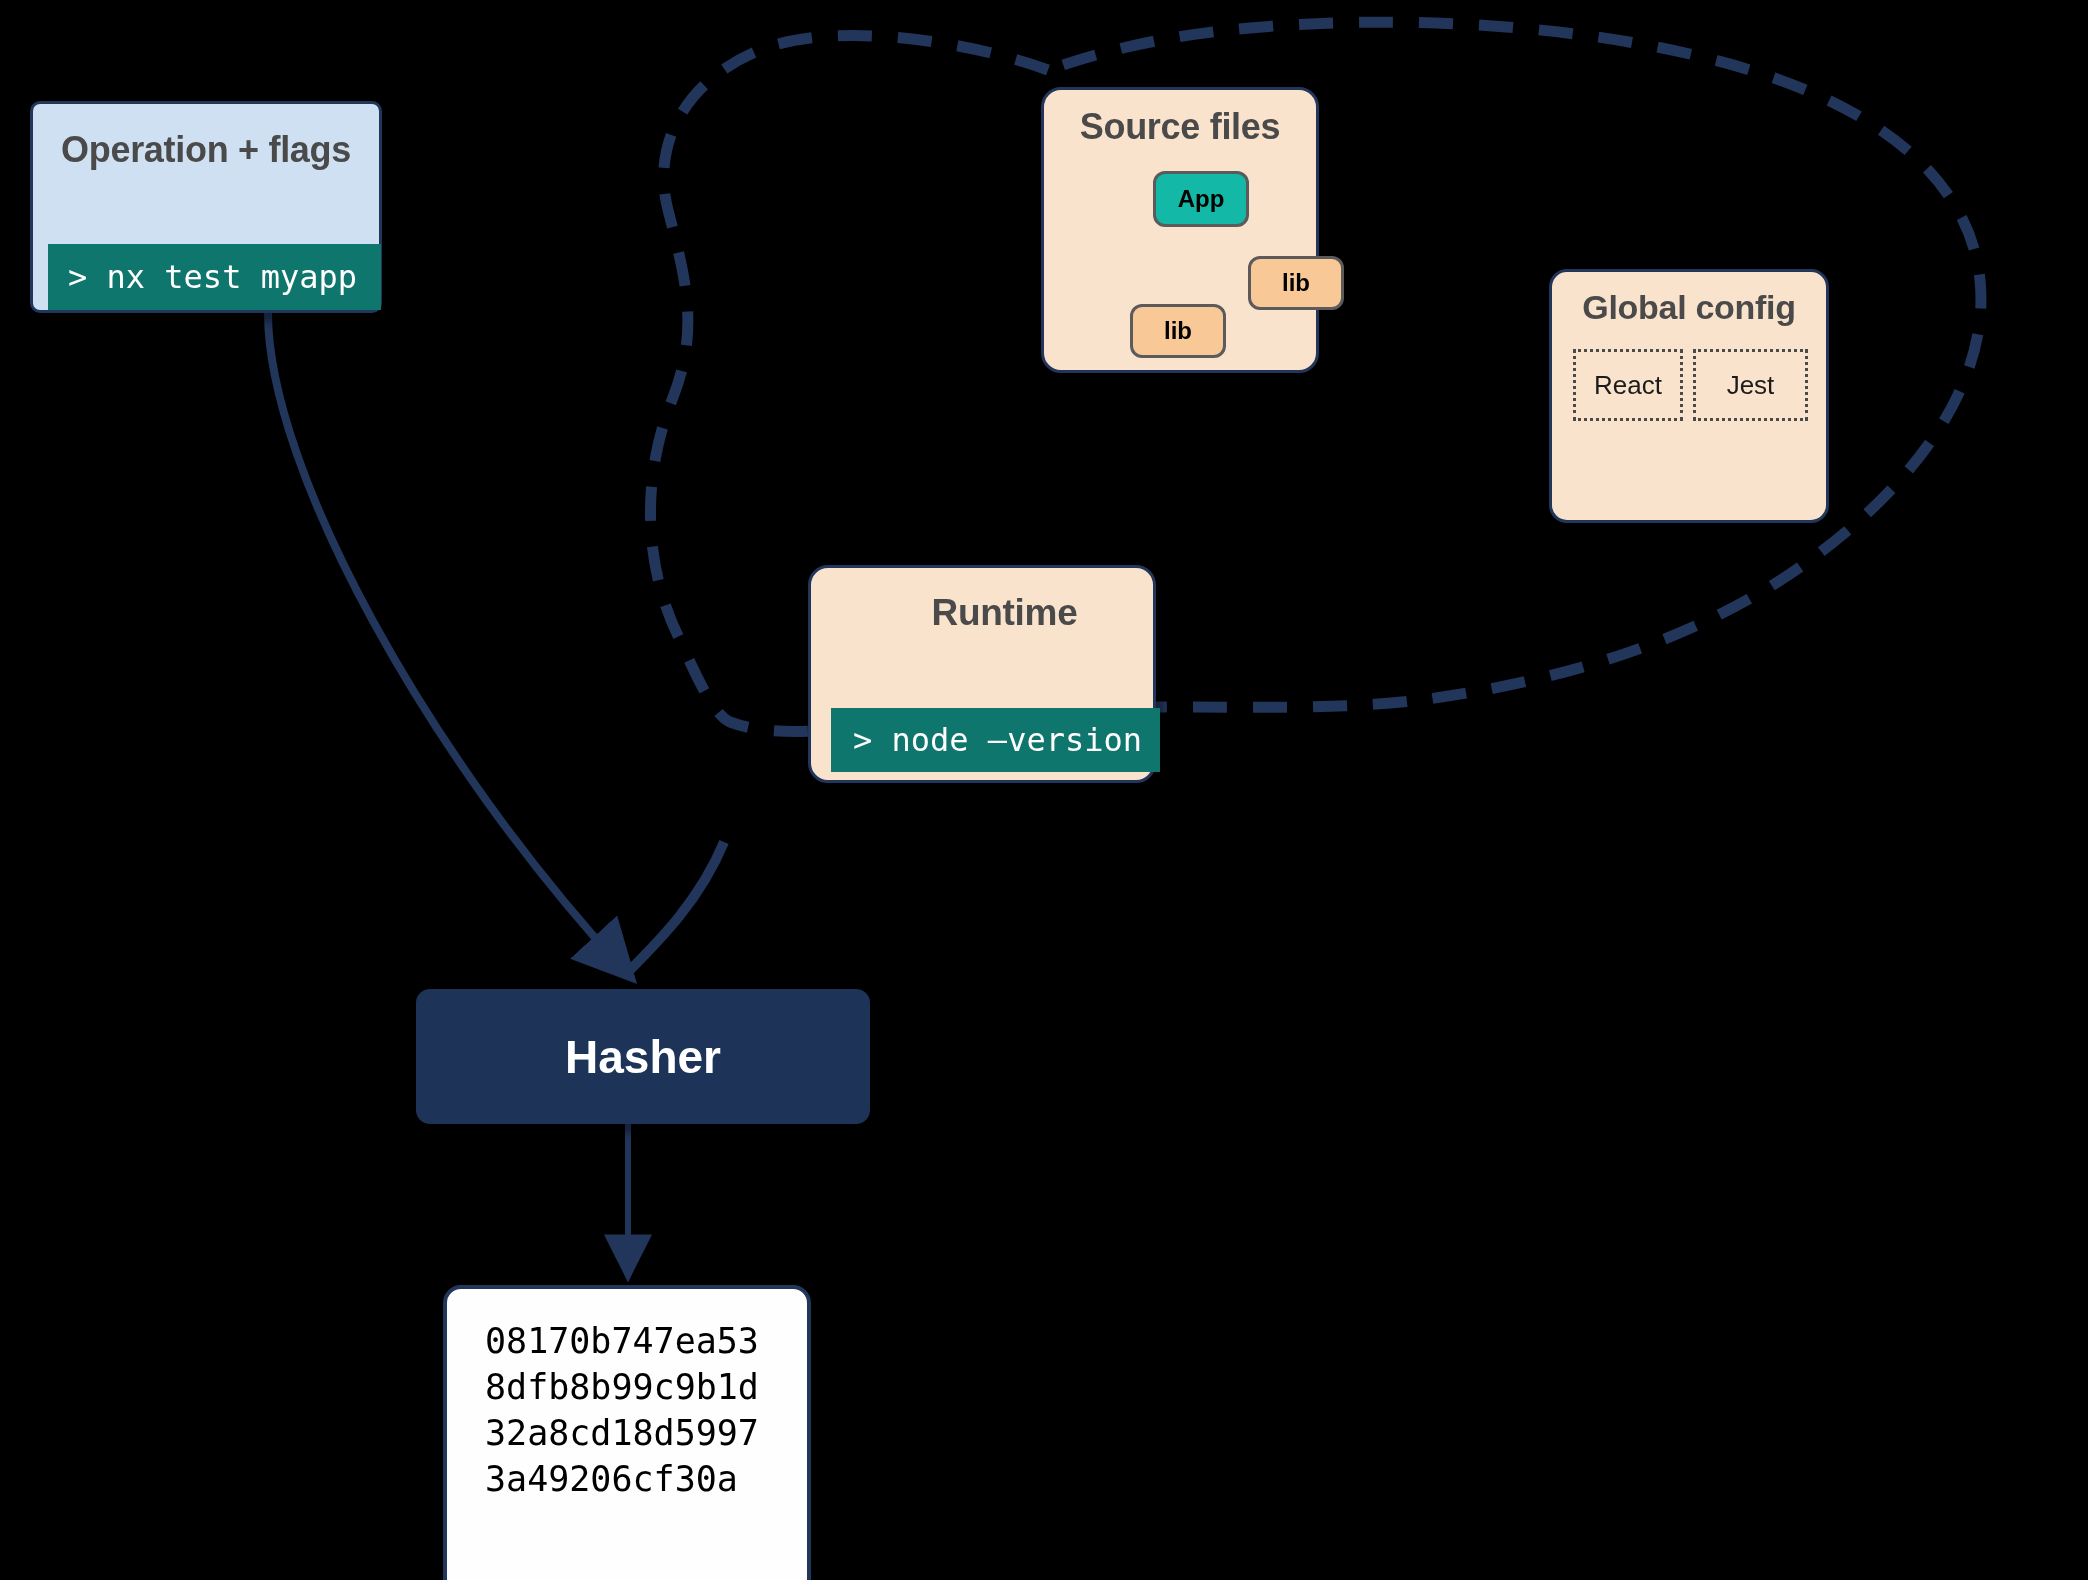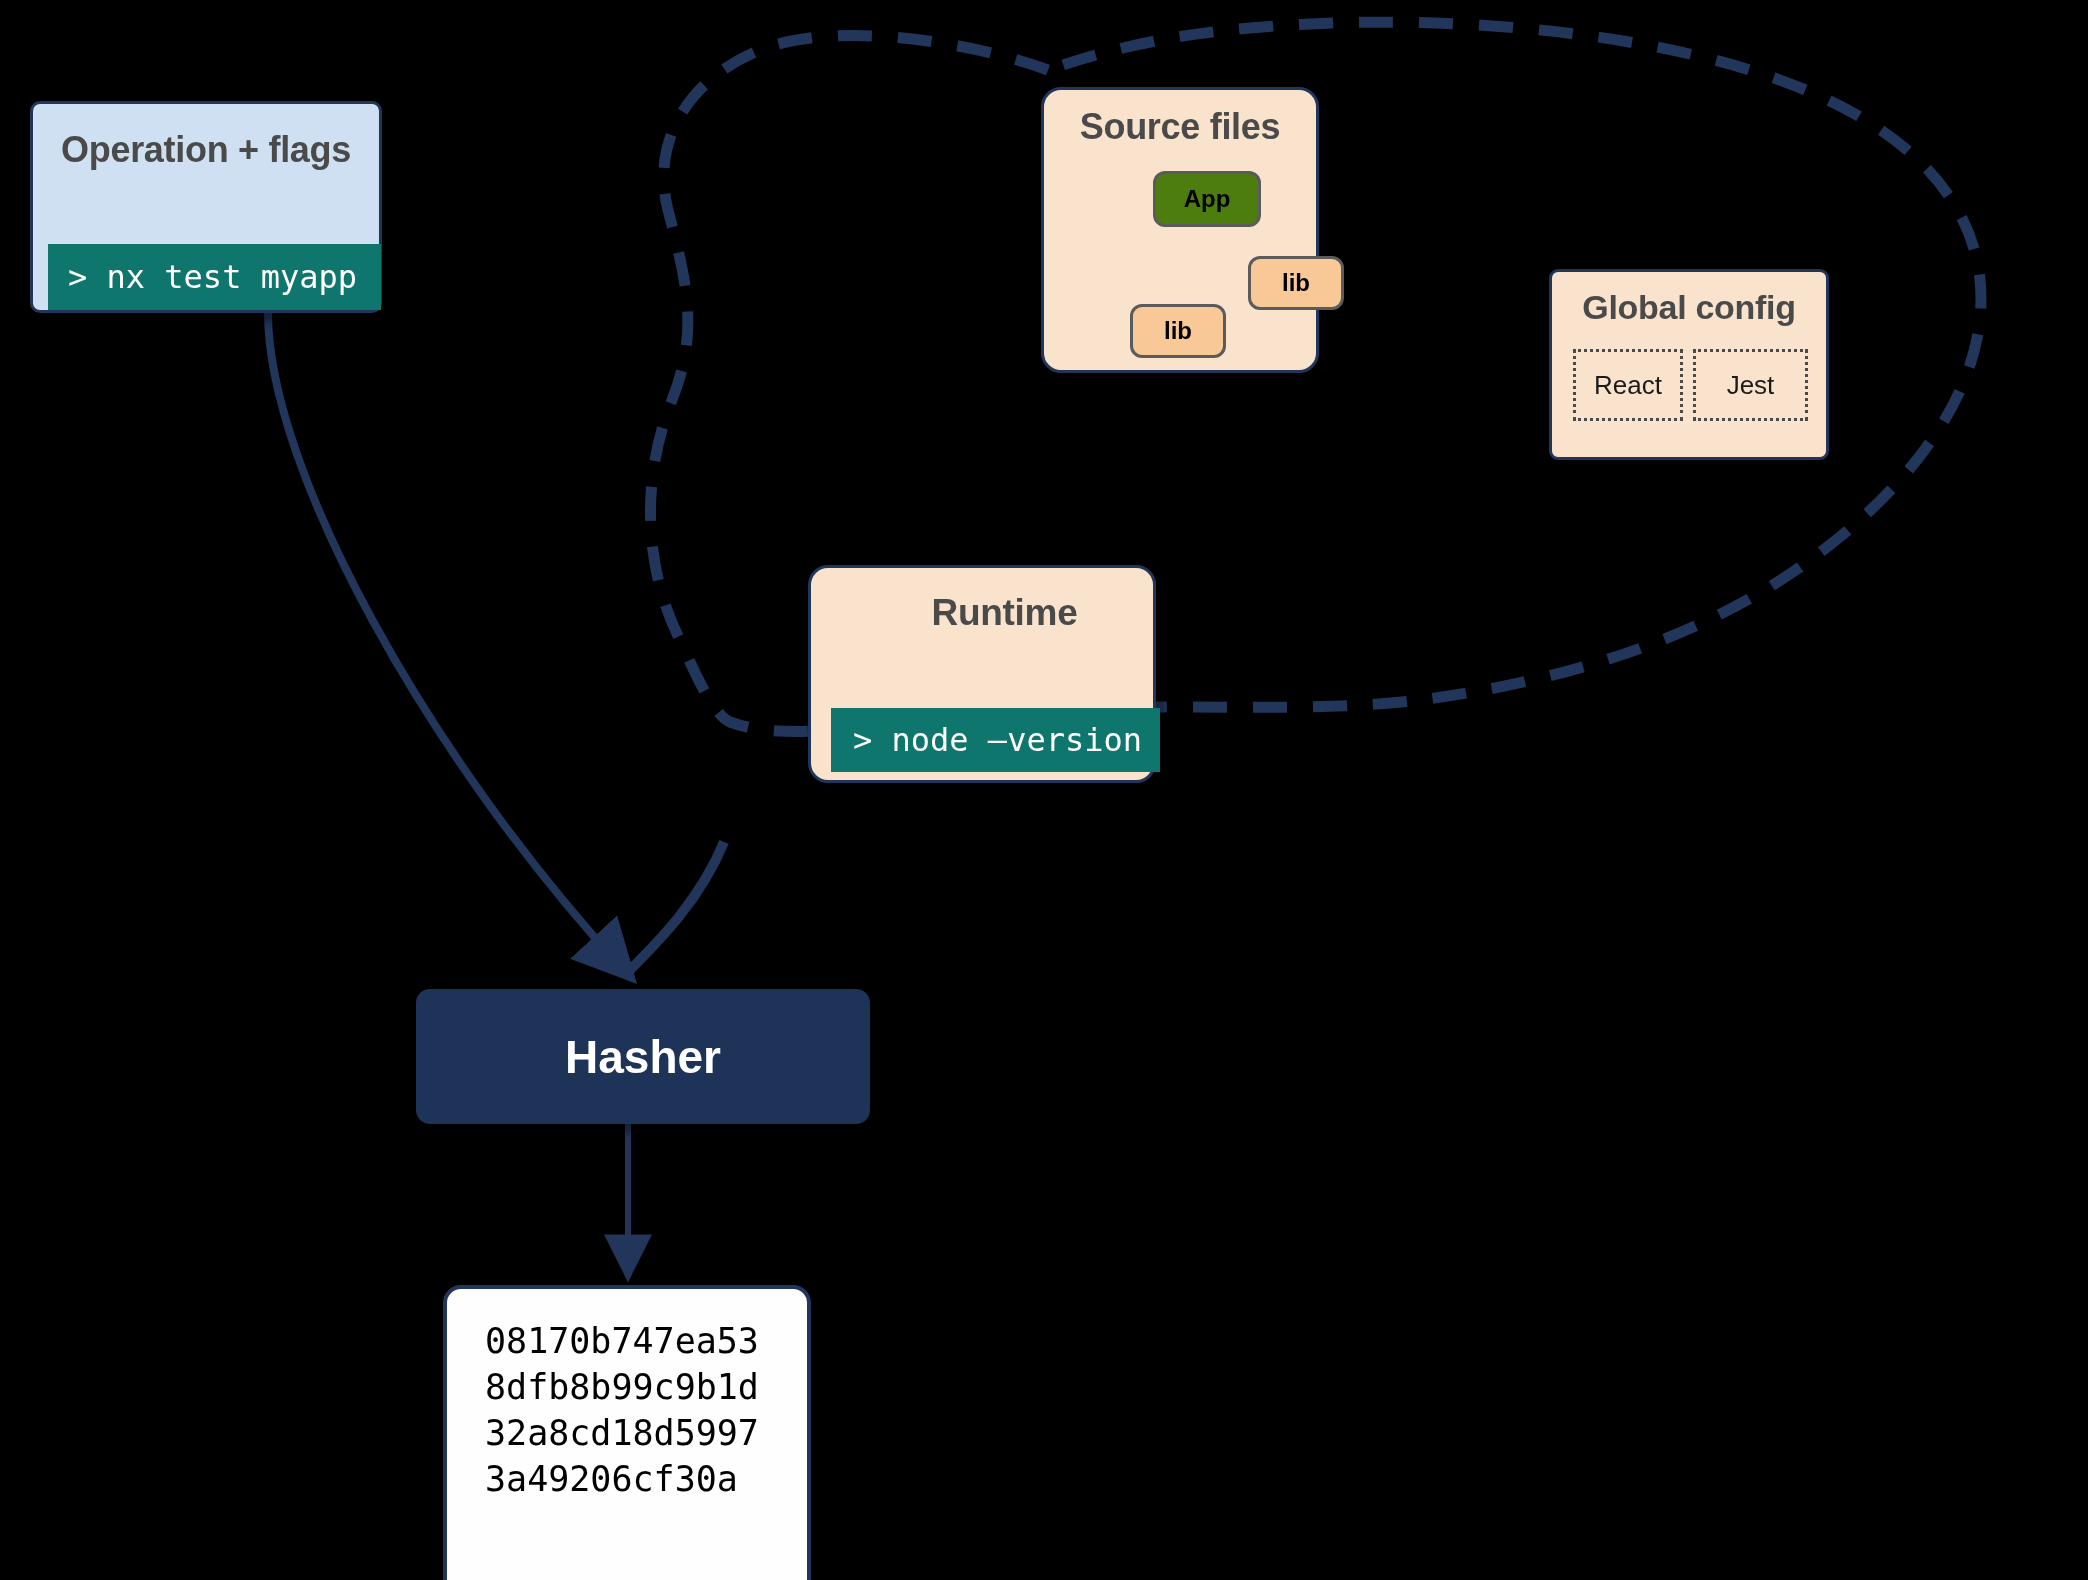--- a/index.html
+++ b/index.html
@@ -98,23 +98,23 @@
     display: flex;
     align-items: center;
     justify-content: center;
     font-weight: bold;
     color: #000000;
     font-size: 24px;
   }
   #node-app {
     left: 109px;
     top: 81px;
-    width: 108px;
+    width: 96px;
     height: 56px;
-    background: #4d7c0f;
+    background: #14b8a6;
   }
   #node-lib-right {
     left: 204px;
     top: 166px;
     width: 96px;
     height: 54px;
     background: #f8c897;
   }
   #node-lib-left {
     left: 86px;
@@ -122,23 +122,23 @@
     width: 96px;
     height: 54px;
     background: #f8c897;
   }
 
   
   #config-card {
     left: 1549px;
     top: 269px;
     width: 280px;
-    height: 191px;
+    height: 254px;
     background: #fae3cd;
-    border-radius: 9px;
+    border-radius: 18px;
   }
   #config-card .card-title {
     font-size: 34px;
     margin-top: 16px;
   }
   .dotted-cell {
     position: absolute;
     box-sizing: border-box;
     border: 3px dotted #4a4a4a;
     display: flex;

